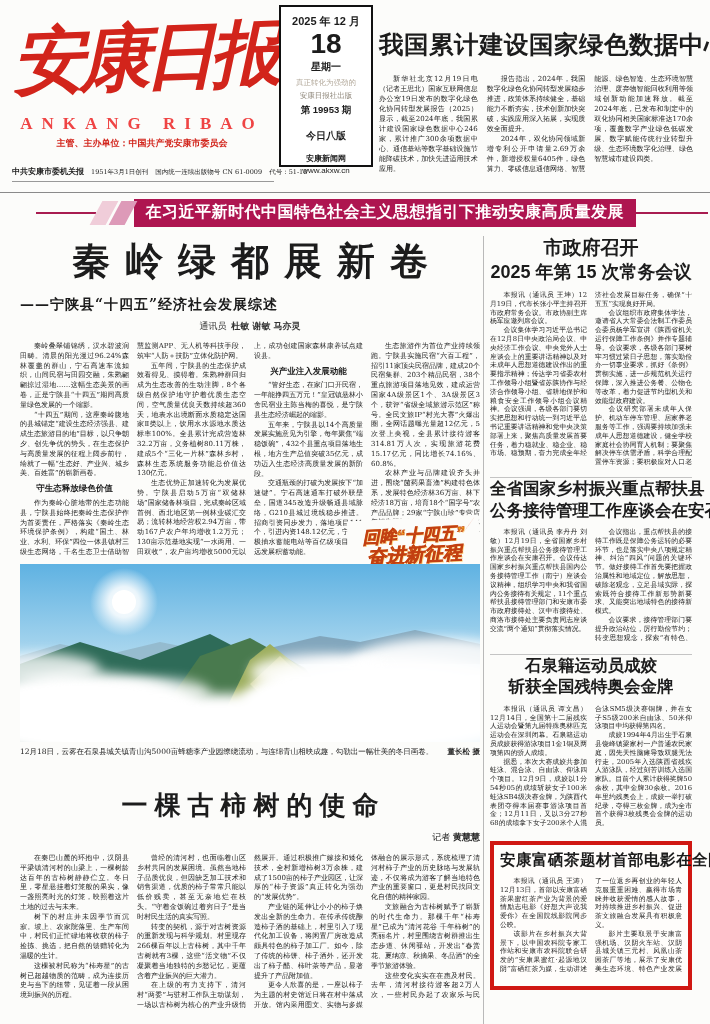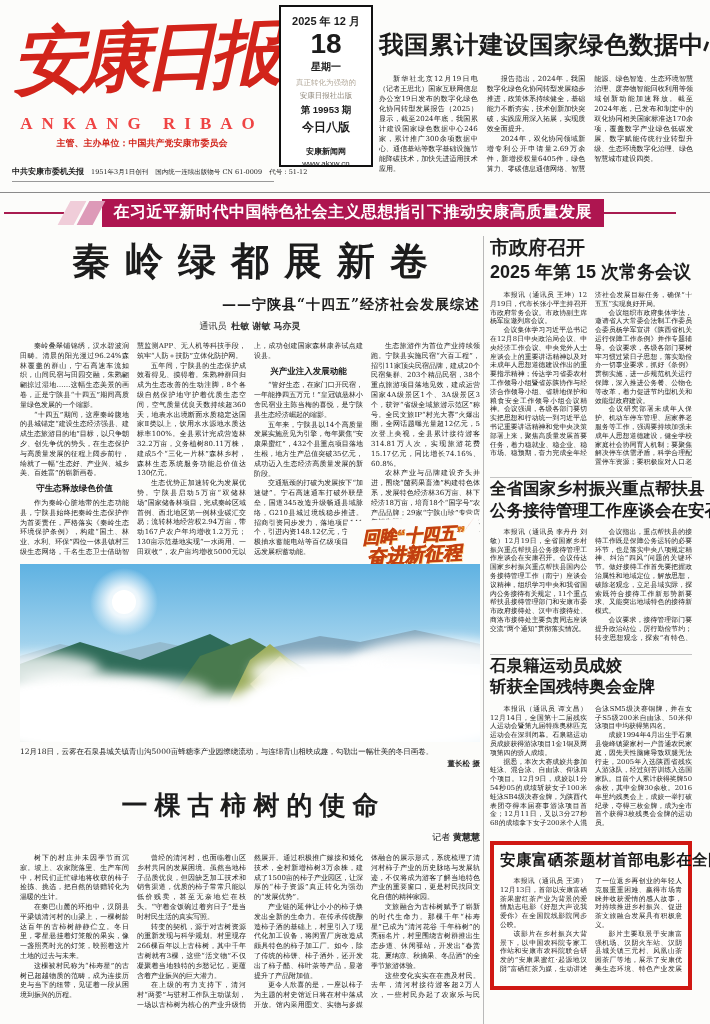--- a/index.html
+++ b/index.html
@@ -20,77 +20,77 @@
   .mast-footer b{font-size:8px;}
   
   .datebox{position:absolute;left:279px;top:5px;width:90px;height:158px;border:2px solid #111;
            text-align:center;font-family:"Liberation Sans",sans-serif;background:#fff;}
   .db-month{font-size:11px;font-weight:bold;margin-top:7px;}
   .db-day{font-size:28px;font-weight:bold;line-height:30px;}
   .db-week{font-size:10px;font-weight:bold;margin-top:1px;}
   .db-lunar{font-size:7.5px;color:#b3a99b;margin-top:4px;}
   .db-pub{font-size:7.5px;color:#8d8578;margin-top:3px;font-family:"DejaVu Serif",serif;}
   .db-issue{font-size:9.5px;font-weight:bold;margin-top:3px;}
-  .db-pages{font-size:12px;font-weight:bold;margin-top:2px;}
+  .db-pages{font-size:10px;font-weight:bold;margin-top:12px;}
   .db-site{font-size:8px;font-weight:bold;margin-top:10px;}
   .db-url{font-size:8px;margin-top:2px;}
   
   .topstory{position:absolute;left:379px;top:28px;width:314px;}
   .ts-title{font-family:"Liberation Sans",sans-serif;font-weight:900;font-size:24.5px;
             letter-spacing:0.5px;white-space:nowrap;}
   .ts-body{margin-top:13px;column-count:3;column-gap:9px;font-size:7px;line-height:10px;
            text-align:justify;height:102px;overflow:hidden;}
   .ts-body p,.art-body p,.main-body p,.bottom-body p{margin:0;text-indent:2em;}
   .header-rule{position:absolute;left:0;top:192px;width:710px;border-top:1px solid #8a8a8a;}
   
-  .banner-row{position:absolute;left:4px;top:199px;width:672px;height:28px;display:flex;align-items:center;}
+  .banner-row{position:absolute;left:36px;top:199px;width:672px;height:28px;display:flex;align-items:center;}
   .bn-line{height:2px;background:#a81c50;}
   .bn-line.left{flex:1;}
   .bn-line.right{width:72px;}
   .bn-stripe{width:16px;height:24px;transform:skewX(-28deg);margin-right:3px;}
   .banner-bar{background:#ae1550;color:#fff;font-family:"Liberation Sans",sans-serif;
               font-weight:bold;font-size:16px;letter-spacing:0.5px;padding:3px 12px 4px;white-space:nowrap;}
   
   .leftcol{position:absolute;left:20px;top:236px;width:460px;}
   .main-title{font-family:"Liberation Sans",sans-serif;font-weight:900;font-size:38px;
               letter-spacing:15px;text-align:center;padding-left:15px;white-space:nowrap;}
-  .main-subtitle{font-size:14px;font-weight:bold;text-align:right;margin-top:9px;letter-spacing:1px;}
+  .main-subtitle{font-size:14px;font-weight:bold;text-align:left;margin-top:9px;letter-spacing:1px;}
   .main-byline{font-size:9px;text-align:center;margin-top:6px;color:#333;}
   .main-byline b{margin-left:2px;}
   .main-body{margin-top:9px;column-count:4;column-gap:8px;font-size:7px;line-height:9.8px;
              text-align:justify;height:230px;overflow:hidden;position:relative;}
   .subhead{text-indent:0 !important;text-align:center;font-weight:bold;font-size:8.5px;
            font-family:"Liberation Sans",sans-serif;margin:5px 0 !important;}
   .slogan{position:absolute;right:0;bottom:0;width:132px;height:54px;background:#fcfcfa;
           display:flex;flex-direction:column;align-items:center;justify-content:center;
           transform:rotate(-3deg);}
   .slogan-flame{position:absolute;right:4px;top:2px;width:16px;height:16px;background:#e03414;
                 clip-path:polygon(100% 0,20% 100%,65% 45%);}
   .slg{font-family:"Liberation Sans",sans-serif;font-weight:900;font-style:italic;
        font-size:17px;line-height:19px;color:#f2a41d;-webkit-text-stroke:0.6px #c23f12;
        text-shadow:1px 1px 0 #ffd98a;white-space:nowrap;}
   .slg.l2{font-size:19px;}
   
   .photo{position:absolute;left:20px;top:564px;width:460px;height:178px;overflow:hidden;}
   .photo-caption{position:absolute;left:20px;top:747px;width:460px;font-size:7.5px;color:#222;
                  display:flex;justify-content:space-between;}
-  .photo-credit{font-weight:bold;white-space:nowrap;margin-left:14px;margin-top:12px;}
+  .photo-credit{font-weight:bold;white-space:nowrap;margin-left:14px;}
   
   .bottom{position:absolute;left:20px;top:788px;width:460px;}
   .bottom-title{font-family:"Liberation Sans",sans-serif;font-weight:900;font-size:26px;
                 letter-spacing:7px;text-align:center;padding-left:7px;}
   .bottom-byline{font-size:9px;text-align:right;margin-top:8px;}
   .bottom-body{margin-top:10px;column-count:4;column-gap:8px;font-size:7px;line-height:9.8px;
                text-align:justify;height:164px;overflow:hidden;}
   
   .vsep{position:absolute;left:483px;top:236px;width:1px;height:788px;background:#b9b9b9;}
   .rightcol{position:absolute;left:490px;top:236px;width:202px;}
   .r-art{margin-bottom:8px;}
   .r-art + .r-art{border-top:1px solid #c4c4c4;padding-top:0;}
-  .r-title{font-family:"Liberation Sans",sans-serif;font-weight:900;line-height:1.3;}
+  .r-title{font-family:"Liberation Sans",sans-serif;font-weight:900;text-align:center;line-height:1.3;}
   .r-title .t1,.r-title .t2{display:block;white-space:nowrap;}
   .a1 .t1{font-size:19px;} .a1 .t2{font-size:18px;}
   .a2 .t1,.a2 .t2,.a3 .t1,.a3 .t2{font-size:16.5px;}
   .art-body{margin-top:7px;column-count:2;column-gap:8px;font-size:6.8px;line-height:8.8px;
             text-align:justify;overflow:hidden;}
   .a1 .art-body{height:178px;}
   .a2 .art-body{height:118px;}
   .a3 .art-body{height:128px;}
   .redbox{border:4px solid #d01712;padding:5px 6px;margin-top:4px;background:#fffdfb;}
   .redbox .r-title .t1{font-size:15.5px;letter-spacing:0.5px;}
@@ -154,21 +154,21 @@
     <div class="main-body">
       <div>
           <p>秦岭叠翠铺锦绣，汉水碧波润田畴。清晨的阳光漫过96.24%森林覆盖的群山，宁石高速车流如织，山间民宿与田园交融，朱鹮翩翩掠过湿地……这幅生态美景的画卷，正是宁陕县“十四五”期间高质量绿色发展的一个缩影。</p>
           <p>“十四五”期间，这座秦岭腹地的县城锚定“建设生态经济强县、建成生态旅游目的地”目标，以只争朝夕、创先争优的势头，在生态保护与高质量发展的征程上阔步前行，绘就了一幅“生态好、产业兴、城乡美、百姓富”的崭新画卷。</p>
           <p class="subhead">守生态释放绿色价值</p>
           <p>作为秦岭心脏地带的生态功能县，宁陕县始终把秦岭生态保护作为首要责任，严格落实《秦岭生态环境保护条例》，构建“国土、林业、水利、环保”四位一体县镇村三级生态网络，千名生态卫士借助智慧监测APP、无人机等科技手段，筑牢“人防＋技防”立体化防护网。</p>
           <p>五年间，宁陕县的生态保护成效看得见、摸得着。朱鹮种群回归成为生态改善的生动注脚，8个各级自然保护地守护着优质生态空间，空气质量优良天数持续超360天，地表水出境断面水质稳定达国家Ⅱ类以上，饮用水水源地水质达标率100%。全县累计完成营造林32.2万亩，义务植树80.11万株，建成5个“三化一片林”森林乡村，森林生态系统服务功能总价值达130亿元。</p>
           <p>生态优势正加速转化为发展优势。宁陕县启动5万亩“双储林场”国家储备林项目，完成秦岭区域首例、西北地区第一例林业碳汇交易；流转林地经营权2.94万亩，带动167户农户年均增收1.2万元；130亩示范基地实现“一水两用、一田双收”，农户亩均增收5000元以上，成功创建国家森林康养试点建设县。</p>
           <p class="subhead">兴产业注入发展动能</p>
           <p>“管好生态，在家门口开民宿，一年能挣四五万元！”皇冠镇悬林小舍民宿业主陈当梅的喜悦，是宁陕县生态经济崛起的缩影。</p>
-          <p>五年来，宁陕县以14个高质量发展实施意见为引擎，每年聚焦“安康果蜜红”，432个县重点项目落地生根，地方生产总值突破35亿元，成功迈入生态经济高质量发展的新阶段。</p>
+          <p>五年来，宁陕县以14个高质量发展实施意见为引擎，每年聚焦“端稳饭碗”，432个县重点项目落地生根，地方生产总值突破35亿元，成功迈入生态经济高质量发展的新阶段。</p>
           <p>交通瓶颈的打破为发展按下“加速键”。宁石高速通车打破外联壁垒，国道345改造升级畅通县域脉络，G210县城过境线稳步推进。招商引资同步发力，落地项目141个，引进内资148.12亿元，宁陕北极抽水蓄能电站等百亿级项目为长远发展积蓄动能。</p>
           <p>生态旅游作为首位产业持续领跑。宁陕县实施民宿“六百工程”，招引11家顶尖民宿品牌，建成20个民宿集群、203个精品民宿，38个重点旅游项目落地见效，建成运营国家4A级景区1个、3A级景区3个，获评“省级全域旅游示范区”称号。全民文旅IP“村光大赛”火爆出圈，全网话题曝光量超12亿元，5次登上央视，全县累计接待游客314.81万人次，实现旅游花费15.17亿元，同比增长74.16%、60.8%。</p>
           <p>农林产业与品牌建设齐头并进，围绕“菌药果畜渔”构建特色体系，发展特色经济林36万亩、林下经济18万亩，培育18个“国字号”农产品品牌；29家“宁陕山珍”专营店年销售额超8000万元。包装饮用水产业产值突破5000万元，形成“一业引领、多业协同”的发展格局。</p>
           <p class="subhead">优城乡绘就“三宜”图景</p>
         </div>
       <div class="slogan">
         <div class="slogan-flame"></div>
         <div class="slg">回眸“十四五”</div>
         <div class="slg l2">奋进新征程</div>
       </div>
@@ -215,22 +215,22 @@
     <span class="photo-credit">董长松 摄</span>
   </div>
 
   <div class="bottom">
     <div class="bottom-title">一棵古柿树的使命</div>
     <div class="bottom-byline">
       <span>记者</span>
       <b>黄慧慧</b>
     </div>
     <div class="bottom-body">
+        <p>在秦巴山麓的环抱中，汉阴县平梁镇清河村的山梁上，一棵树龄达百年的古柿树静静伫立。冬日里，零星悬挂着灯笼般的果实，像一盏照亮时光的灯笼，映照着这片土地的过去与未来。</p>
         <p>树下的村庄并未因季节而沉寂。坡上、农家院落里、生产车间中，村民们正忙碌地将收获的柿子捡拣、挑选，把自然的馈赠转化为温暖的生计。</p>
-        <p>在秦巴山麓的环抱中，汉阴县平梁镇清河村的山梁上，一棵树龄达百年的古柿树静静伫立。冬日里，零星悬挂着灯笼般的果实，像一盏照亮时光的灯笼，映照着这片土地的过去与未来。</p>
         <p>这棵被村民称为“柿寿星”的古树已超越物质的范畴，成为连接历史与当下的纽带，见证着一段从困境到振兴的历程。</p>
         <p>曾经的清河村，也面临着山区乡村共同的发展困境。虽然当地柿子品质优良，但因缺乏加工技术和销售渠道，优质的柿子常常只能以低价贱卖，甚至无奈地烂在枝头。“守着金饭碗过着穷日子”是当时村民生活的真实写照。</p>
         <p>转变的契机，源于对古树资源的重新发现与科学规划。村里现存266棵百年以上古柿树，其中千年古树就有3棵，这些“活文物”不仅凝聚着当地独特的乡愁记忆，更蕴含着产业振兴的巨大潜力。</p>
         <p>在上级的有力支持下，清河村“两委”与驻村工作队主动谋划，一场以古柿树为核心的产业升级悄然展开。通过积极推广嫁接和矮化技术，全村新增柿树3万余株，建成了1500亩的柿子产业园区，让深厚的“柿子资源”真正转化为强劲的“发展优势”。</p>
         <p>产业链的延伸让小小的柿子焕发出全新的生命力。在传承传统酿造柿子酒的基础上，村里引入了现代化加工设备，将闲置厂房改造成颇具特色的柿子加工厂。如今，除了传统的柿饼、柿子酒外，还开发出了柿子醋、柿叶茶等产品，显著提升了产品附加值。</p>
         <p>更令人欣喜的是，一座以柿子为主题的村史馆近日将在村中落成开放。馆内采用图文、实物与多媒体融合的展示形式，系统梳理了清河村柿子产业的历史脉络与发展轨迹，不仅将成为游客了解当地特色产业的重要窗口，更是村民找回文化自信的精神家园。</p>
         <p>文旅融合为古柿树赋予了崭新的时代生命力。那棵千年“柿寿星”已成为“清河花谷 千年柿树”的亮丽名片，村里围绕古树群推出生态步道、休闲驿站，开发出“春赏花、夏纳凉、秋摘果、冬品酒”的全季节旅游体验。</p>
         <p>这些变化实实在在惠及村民。去年，清河村接待游客超2万人次，一些村民办起了农家乐与民宿，实现了在“家门口”“端稳饭碗”，正是乡村振兴最生动的写照。</p>
       </div>
   </div>

